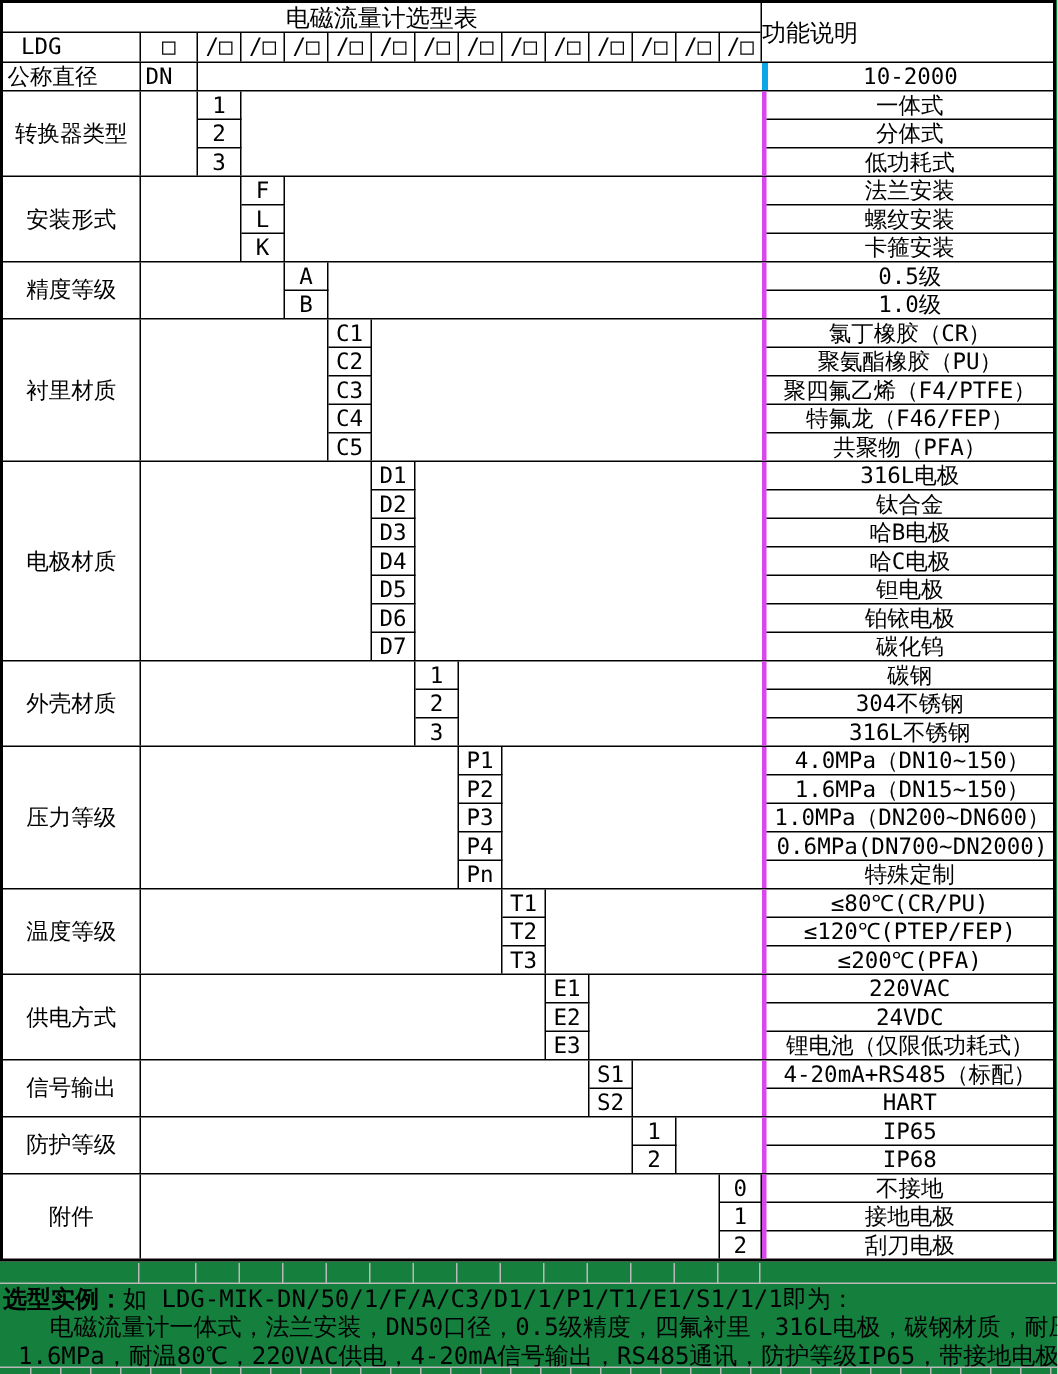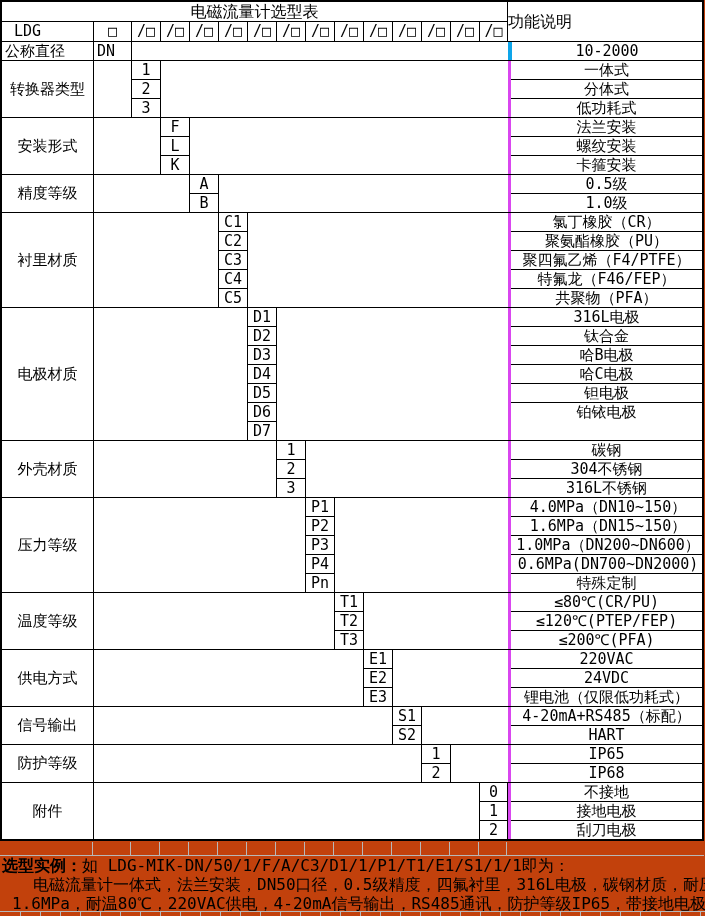--- a/index.html
+++ b/index.html
@@ -1,17 +1,17 @@
 <!DOCTYPE html>
 <html><head>
 <meta charset="utf-8">
 <style>
   html,body{margin:0;padding:0;background:#ffffff;}
   .page{
-    position:relative;width:705px;height:916px;background:#c2410c;overflow:hidden;
+    position:relative;width:705px;height:916px;background:#15803d;overflow:hidden;
     font-family:"DejaVu Sans Mono","Liberation Mono",monospace;
     font-size:15px;color:#000;
   }
   *{box-sizing:border-box;}
   .tbl{position:absolute;left:0;top:0;width:704px;border:2px solid #000;background:#fff;}
   
   .hdr{display:flex;height:40px;border-bottom:1px solid #000;}
   .hdr-left{width:506px;border-right:1px solid #000;}
   .tbl-title{height:20px;border-bottom:1px solid #000;text-align:center;line-height:19px;font-size:16px;}
   .ldg-row{display:flex;height:19px;}
@@ -168,20 +168,21 @@
             <div class="code-cell">D7</div>
           </div>
           <div class="sec-blank-r"></div>
           <div class="sec-desc">
             <div class="desc-cell">316L电极</div>
             <div class="desc-cell">钛合金</div>
             <div class="desc-cell">哈B电极</div>
             <div class="desc-cell">哈C电极</div>
             <div class="desc-cell">钽电极</div>
             <div class="desc-cell">铂铱电极</div>
+            <div class="desc-cell">碳化钨</div>
           </div>
         </div>
         <div class="sec">
           <div class="sec-label">外壳材质</div>
           <div class="sec-blank-l" style="width: 183px;"></div>
           <div class="sec-codes" style="width: 29px;">
             <div class="code-cell">1</div>
             <div class="code-cell">2</div>
             <div class="code-cell">3</div>
           </div>

